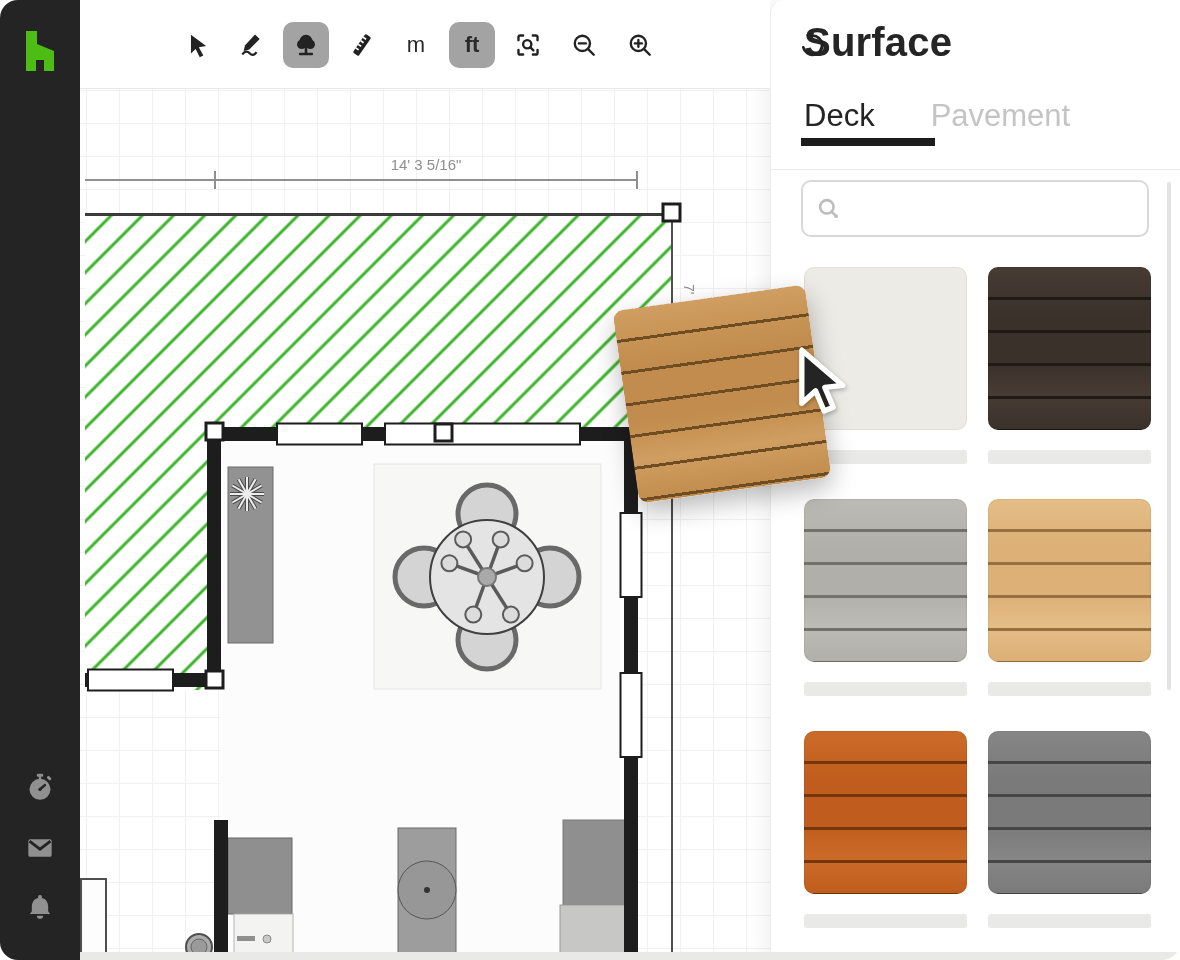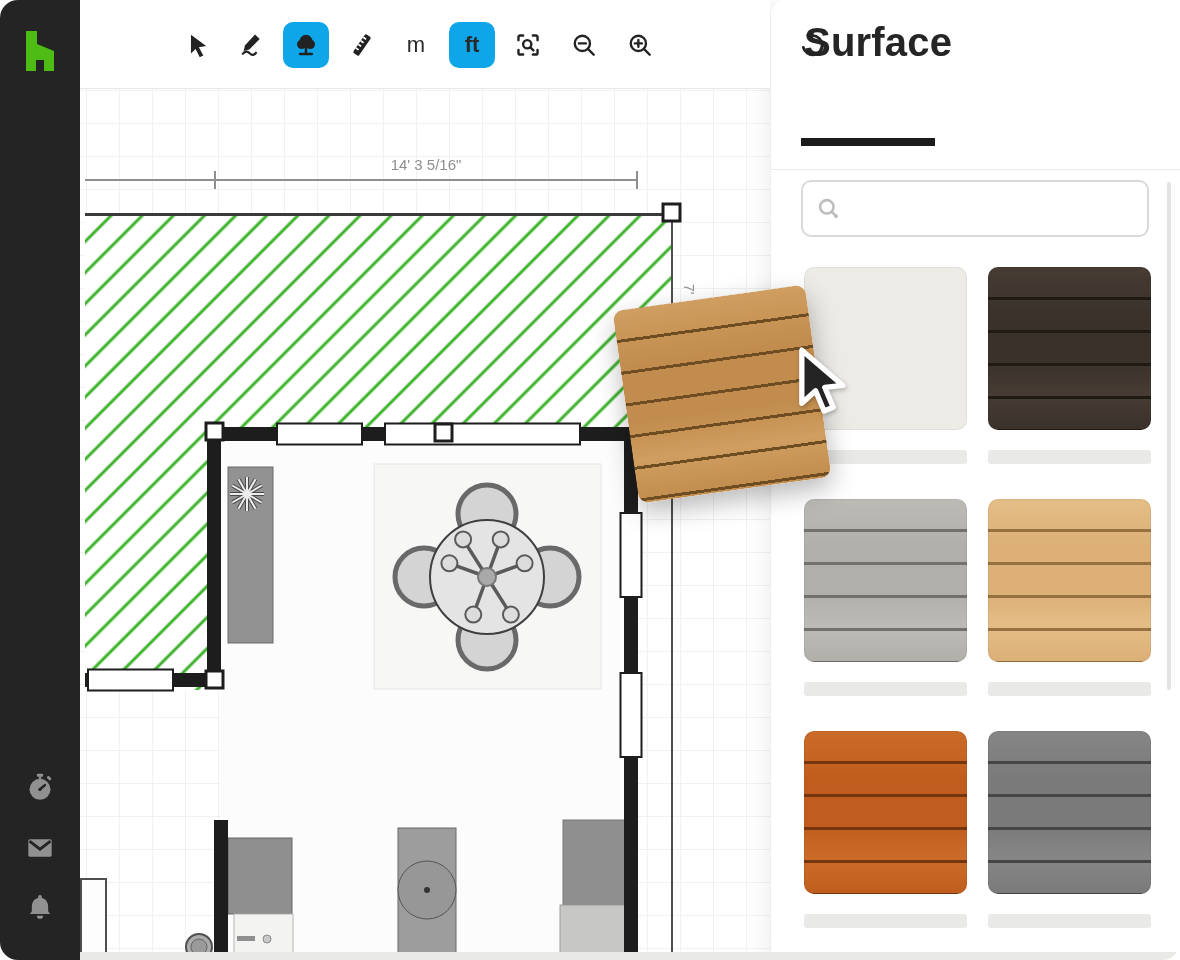--- a/index.html
+++ b/index.html
@@ -6,21 +6,21 @@
   .app{position:relative;width:1180px;height:960px;border-radius:18px;overflow:hidden;background:#fff;}
   .abs{position:absolute;}
 
   
   .sidebar{left:0;top:0;width:80px;height:960px;background:#242424;z-index:60;}
   .side-icon{position:absolute;left:26px;width:28px;height:28px;cursor:pointer;}
 
   
   .toolbar{left:80px;top:0;width:690px;height:88px;background:#ffffff;border-bottom:1px solid #e8e8e6;z-index:50;}
   .tool{position:absolute;top:22px;width:46px;height:46px;display:flex;align-items:center;justify-content:center;border-radius:10px;cursor:pointer;}
-  .tool.sel{background:#0ea5e9;}
+  .tool.sel{background:#a3a3a3;}
   .unit-label{font-size:22px;color:#2a2a2a;}
   .unit-label.bold{font-weight:700;}
 
   
   .canvas{left:80px;top:88px;width:690px;height:872px;background:#ffffff;
     background-image:linear-gradient(#f1f1f1 1px,transparent 1px),linear-gradient(90deg,#f1f1f1 1px,transparent 1px);
     background-size:33px 33px;background-position:6px 2px;z-index:0;}
   #plan{left:0;top:0;z-index:10;pointer-events:none;}
 
   
@@ -271,20 +271,24 @@
       <svg width="28" height="28" viewBox="0 0 24 24">
         <path d="M12 3.2 c-4.4 0 -7 3.3 -7 7.8 v3.7 l-1.7 2.5 h17.4 l-1.7 -2.5 v-3.7 c0 -4.5 -2.6 -7.8 -7 -7.8 z" fill="#909090"></path>
         <circle cx="12" cy="2.6" r="1.7" fill="#909090"></circle>
         <path d="M9.3 18.6 a2.7 2.7 0 0 0 5.4 0 z" fill="#909090"></path>
       </svg>
     </div>
   </div>
 
   <div class="abs panel">
     <div class="panel-title">Surface</div>
+    <div class="tabs">
+      <div class="tab">Deck</div>
+      <div class="tab inactive">Pavement</div>
+    </div>
     <div class="tab-underline"></div>
     <div class="panel-divider"></div>
 
     <div class="searchbox">
       <svg class="search-ico" viewBox="0 0 24 24" fill="none" stroke="#bdbdbd" stroke-width="2.4" stroke-linecap="round">
         <circle cx="10" cy="10" r="6.2"></circle>
           <line x1="14.6" y1="14.6" x2="18.4" y2="18.4"></line>
         <circle cx="18.6" cy="18.6" r="1.7" fill="#bdbdbd" stroke="none"></circle>
       </svg>
       <input type="text" placeholder="" style="">

